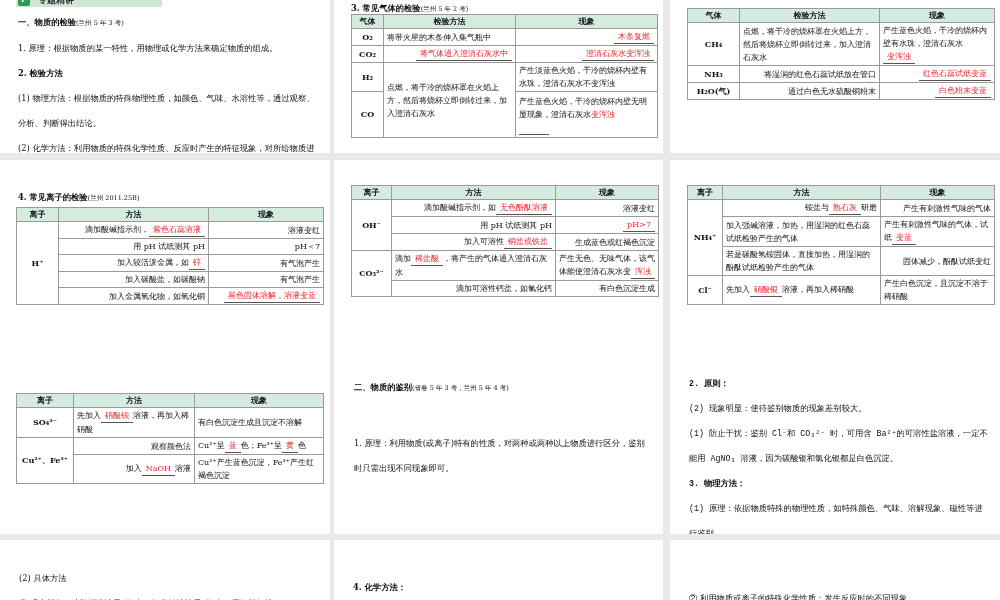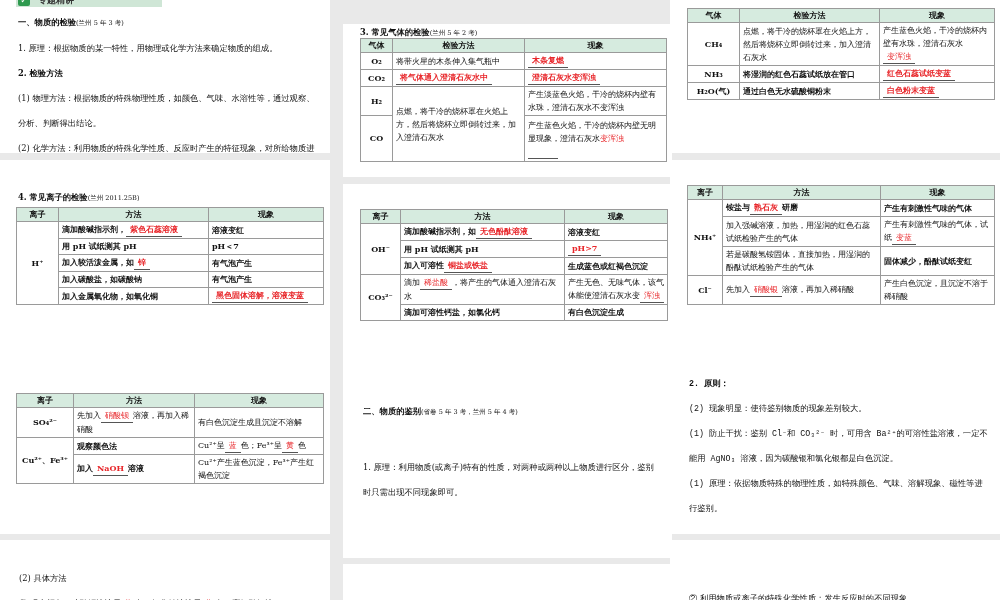--- a/index.html
+++ b/index.html
@@ -1,40 +1,40 @@
 <!DOCTYPE html>
 <html><head>
 <meta charset="utf-8">
 <style>
   * { box-sizing: border-box; margin: 0; padding: 0; }
   html, body { width: 1000px; height: 600px; overflow: hidden; background: #e9e9e9; }
   body { position: relative; font-family: "DejaVu Serif", "Liberation Serif", serif; color: #111; }
   .slide { position: absolute; background: #fff; overflow: hidden; }
   .s-col1 { left: 0; width: 330px; }
-  .s-col2 { left: 343px; width: 329px; margin-top: 24px; }
+  .s-col2 { left: 334px; width: 329px; }
   .s-col3 { left: 670px; width: 330px; }
   .s-row1 { top: 0; height: 153px; }
   .s-row2 { top: 160px; height: 193px; }
   .s-row3 { top: 349px; height: 185px; }
   .s-row4 { top: 540px; height: 60px; padding-left: 41px; }
 
   .banner { position: absolute; left: 16px; top: -6px; width: 146px; height: 13px; background: #cfe6d6; }
   .banner .chk { position: absolute; left: 2px; top: 0; width: 12px; height: 12px; background: #2f9a4f; border-radius: 2px; color:#fff; font-size:9px; line-height:12px; text-align:center; }
   .banner .txt { position: absolute; left: 22px; top: 0; font-size: 9px; font-weight: bold; color:#333; line-height: 12px; }
 
   .txt-block { position: absolute; font-size: 8.3px; line-height: 25px; }
   .h-bold { font-weight: bold; }
   .small { font-size: 6.5px; font-weight: normal; }
   .red { color: #e8262a; }
   .fill { display: inline-block; border-bottom: 1px solid #333; text-align: center; color: #e8262a; }
 
   table.grid { position: absolute; border-collapse: collapse; font-size: 8px; }
   table.grid th { background: #d6ebdf; font-weight: bold; height: 14px; border: 1px solid #9a9a9a; text-align: center; padding: 0 2px; }
   table.grid td { border: 1px solid #9a9a9a; padding: 1px 3px; line-height: 13px; vertical-align: middle; }
-  table.grid td.c { text-align: left; font-weight: bold; }
+  table.grid td.c { text-align: right; }
   table.grid td.ion { text-align: center; font-weight: bold; }
   table.grid .ans { color: #e8262a; border-bottom: 1px solid #555; display: inline-block; padding: 0 4px; }
   .sec-title { position: absolute; font-size: 8.3px; font-weight: bold; }
 </style>
 </head>
 <body>
 
 <div class="slide s-col1 s-row1">
   <div class="banner">
     <span class="chk">✓</span>
@@ -237,20 +237,21 @@
     <span class="h-bold">二、物质的鉴别</span><span class="small">(省卷 5 年 3 考，兰州 5 年 4 考)</span>
   </div>
   <div class="txt-block" style="left:20px;top:82px;width:295px;">1. 原理：利用物质(或离子)特有的性质，对两种或两种以上物质进行区分，鉴别时只需出现不同现象即可。</div>
 </div>
 
 <div class="slide s-col3 s-row3">
   <div class="txt-block" style="left:19px;top:22px;width:300px;font-family:Liberation Mono, monospace;">
     <div class="h-bold">2. 原则：</div>
     <div>(2) 现象明显：使待鉴别物质的现象差别较大。</div>
     <div>(1) 防止干扰：鉴别 Cl⁻和 CO₃²⁻ 时，可用含 Ba²⁺的可溶性盐溶液，一定不能用 AgNO₃ 溶液，因为碳酸银和氯化银都是白色沉淀。</div>
+    <div class="h-bold">3. 物理方法：</div>
     <div>(1) 原理：依据物质特殊的物理性质，如特殊颜色、气味、溶解现象、磁性等进行鉴别。</div>
   </div>
 </div>
 
 <div class="slide s-col1 s-row4">
   <div class="txt-block" style="left:19px;top:26px;width:305px;">
     <div>(2) 具体方法</div>
     <div><span>① 观察颜色：硫酸铜溶液显</span><span class="fill" style="width:14px">蓝</span><span>色，氯化铁溶液显</span><span class="fill" style="width:14px">黄</span><span>色，高锰酸钾溶</span></div>
   </div>
 </div>

